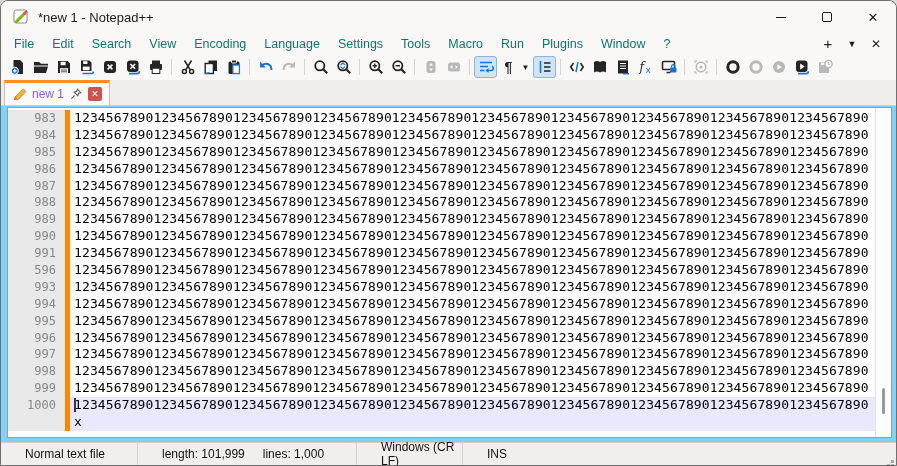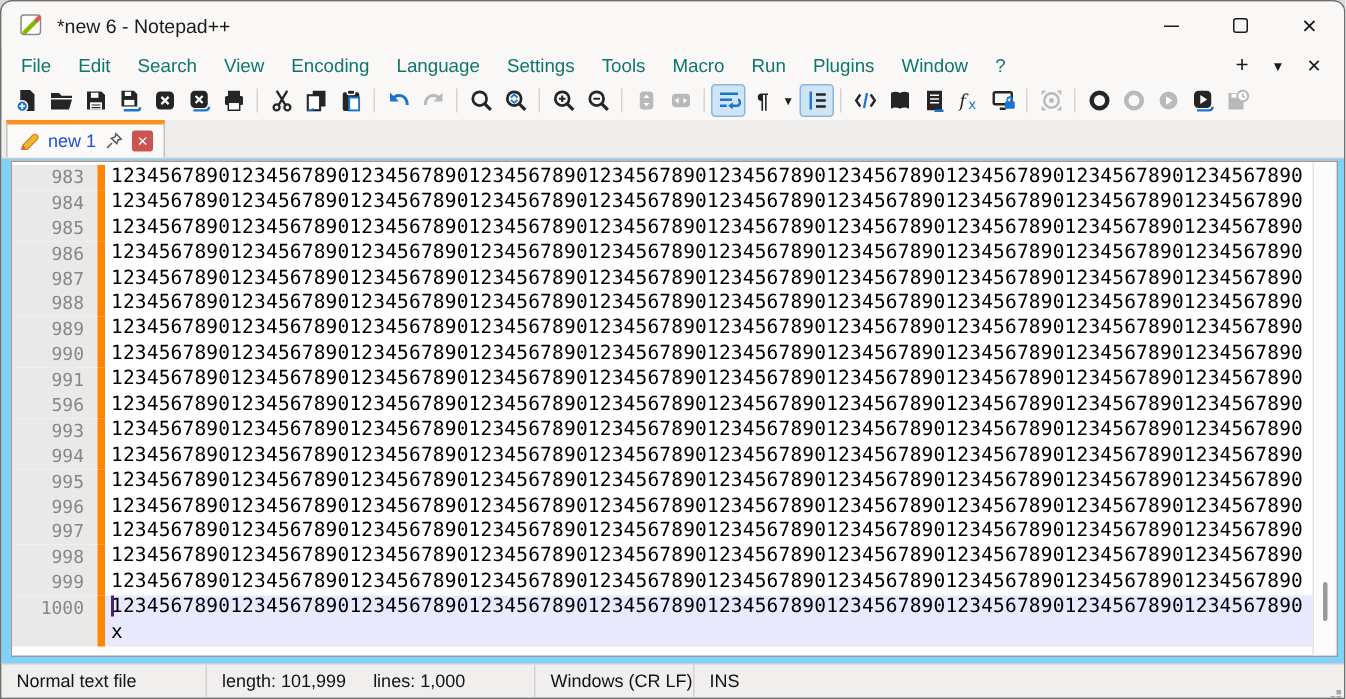--- a/index.html
+++ b/index.html
@@ -30,58 +30,58 @@
   
   .toolbar{ height:26px; display:flex; align-items:center; padding:0 5px; flex:0 0 auto; }
   .tb-btn{ width:23px; height:22px; display:flex; align-items:center; justify-content:center; border-radius:3px; border:1px solid transparent; }
   .tb-btn.active{ background:#cfe4f5; border-color:#8ab6dd; }
   .tb-sep{ width:1px; height:16px; background:#d6d4d3; margin:0 4px; }
   .tb-glyph{ font-size:14px; font-weight:bold; color:#222; line-height:1; }
   .tb-caret{ font-size:8px; color:#222; width:10px; }
   
   .tabbar{ height:26px; background:#f0eeed; border-bottom:1px solid #cfcdcc; display:flex; align-items:flex-end; padding-left:3px; flex:0 0 auto; }
   .tab{ height:25px; background:#fbfaf9; border:1px solid #c4c2c1; border-bottom:none; border-top:3px solid #fe8e1f; display:flex; align-items:center; gap:5px; padding:0 7px; }
-  .tab-label{ font-size:12px; color:#1d4ed8; }
+  .tab-label{ font-size:12px; color:#8b5cf6; }
   .tab-close{ width:14px; height:14px; background:#cb5450; border-radius:2px; color:#fff; font-size:9px; display:flex; align-items:center; justify-content:center; line-height:1; }
   
   .editor-outer{ flex:1 1 auto; padding:1px 4px 4px 6px; background:#7dd3fc; min-height:0; }
   .editor{ width:100%; height:100%; border:1px solid #9d9b9a; background:#fff; display:flex; overflow:hidden; position:relative; }
   .editor-rows{ flex:1 1 auto; padding-top:2px; font-family:"DejaVu Sans Mono","Liberation Mono",monospace; }
   .row{ display:flex; height:16.9px; align-items:stretch; }
   .ln{ width:57px; flex:0 0 auto; background:#e9e9e9; color:#868686; font-size:12px; text-align:right; padding-right:9px; line-height:16.9px; }
   .chg{ width:5px; flex:0 0 auto; background:#ff8400; }
   .gap{ width:4px; flex:0 0 auto; }
   .txt{ flex:1 1 auto; font-size:13px; letter-spacing:0.12px; color:#000; line-height:16.9px; white-space:pre; position:relative; }
   .row.cur .txt, .row.cur .gap{ background:#e8e8ff; }
   .caret{ display:inline-block; width:2px; height:14px; background:#46246e; vertical-align:middle; margin-right:-2px; position:relative; top:-1px; }
   .vscroll{ width:16px; flex:0 0 auto; background:#fcfcfc; border-left:1px solid #e4e4e4; position:relative; }
   .vthumb{ position:absolute; left:6px; width:3px; height:26px; top:85%; background:#9a9a9a; border-radius:2px; }
   
   .statusbar{ height:23px; background:#f1efee; border-top:1px solid #d0cecd; display:flex; align-items:center; font-size:12px; color:#111; flex:0 0 auto; position:relative; }
-  .sb-sec{ height:100%; display:flex; align-items:center; padding-left:10px; border-right:1px solid #d4d2d1; gap:18px; }
+  .sb-sec{ height:100%; display:flex; align-items:center; padding-left:24px; border-right:1px solid #d4d2d1; gap:18px; }
   .sb-1{ width:137px; } .sb-2{ width:219px; } .sb-3{ width:261px; } .sb-4{ width:106px; } .sb-5{ width:122px; }
   .sb-6{ flex:1; border-right:none; }
   .grip{ position:absolute; right:2px; bottom:2px; width:3px; height:3px; background:#a8a8a8;
          box-shadow:-4px 4px #a8a8a8, 0 4px #a8a8a8, -8px 8px #a8a8a8, -4px 8px #a8a8a8, 0 8px #a8a8a8; }
   svg{ display:block; }
 </style>
 </head>
 <body>
 
 <div class="window">
 
   <div class="titlebar">
     <span class="app-icon">
       <svg width="16" height="16" viewBox="0 0 16 16">
         <rect x="1" y="1" width="13" height="13" rx="2" fill="#ffffff" stroke="#8a8a8a"></rect>
         <path d="M3.5 12.5L11.5 4.5" stroke="#7fba00" stroke-width="3" stroke-linecap="round"></path>
         <path d="M11.5 4.5l1.5-1.5" stroke="#e2574c" stroke-width="3" stroke-linecap="round"></path>
       </svg>
     </span>
-    <span class="title-text">*new 6 - Notepad++</span>
+    <span class="title-text">*new 1 - Notepad++</span>
     <div class="win-controls">
       <div class="win-btn">
           <span class="min-glyph"></span>
         </div>
       <div class="win-btn">
           <span class="max-glyph"></span>
         </div>
       <div class="win-btn">
           <span class="close-glyph">✕</span>
         </div>

